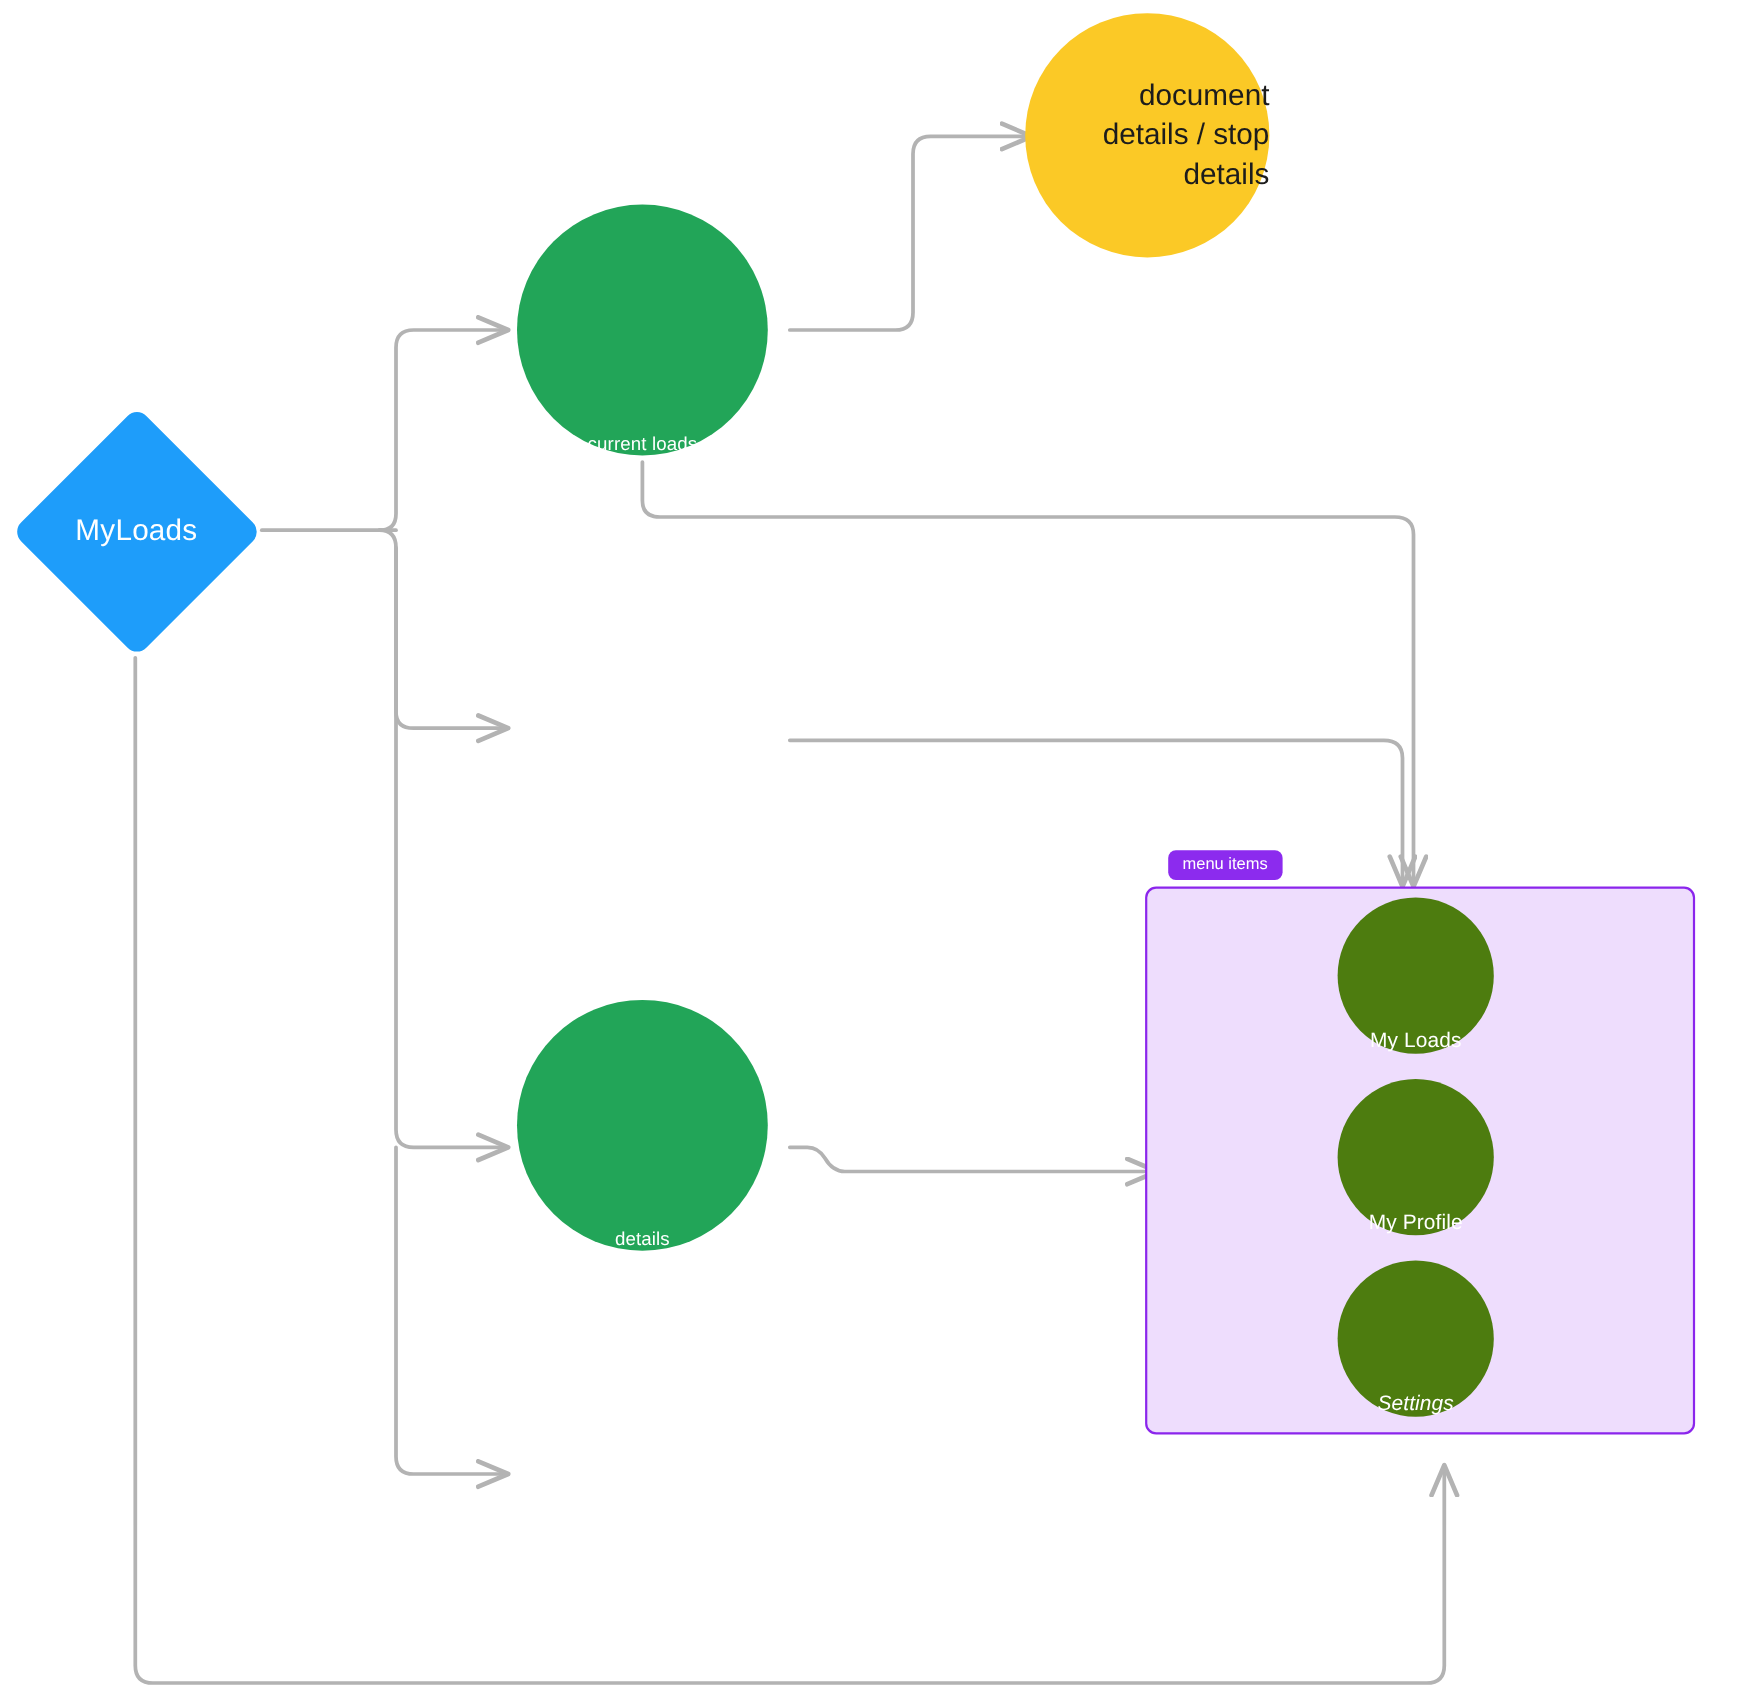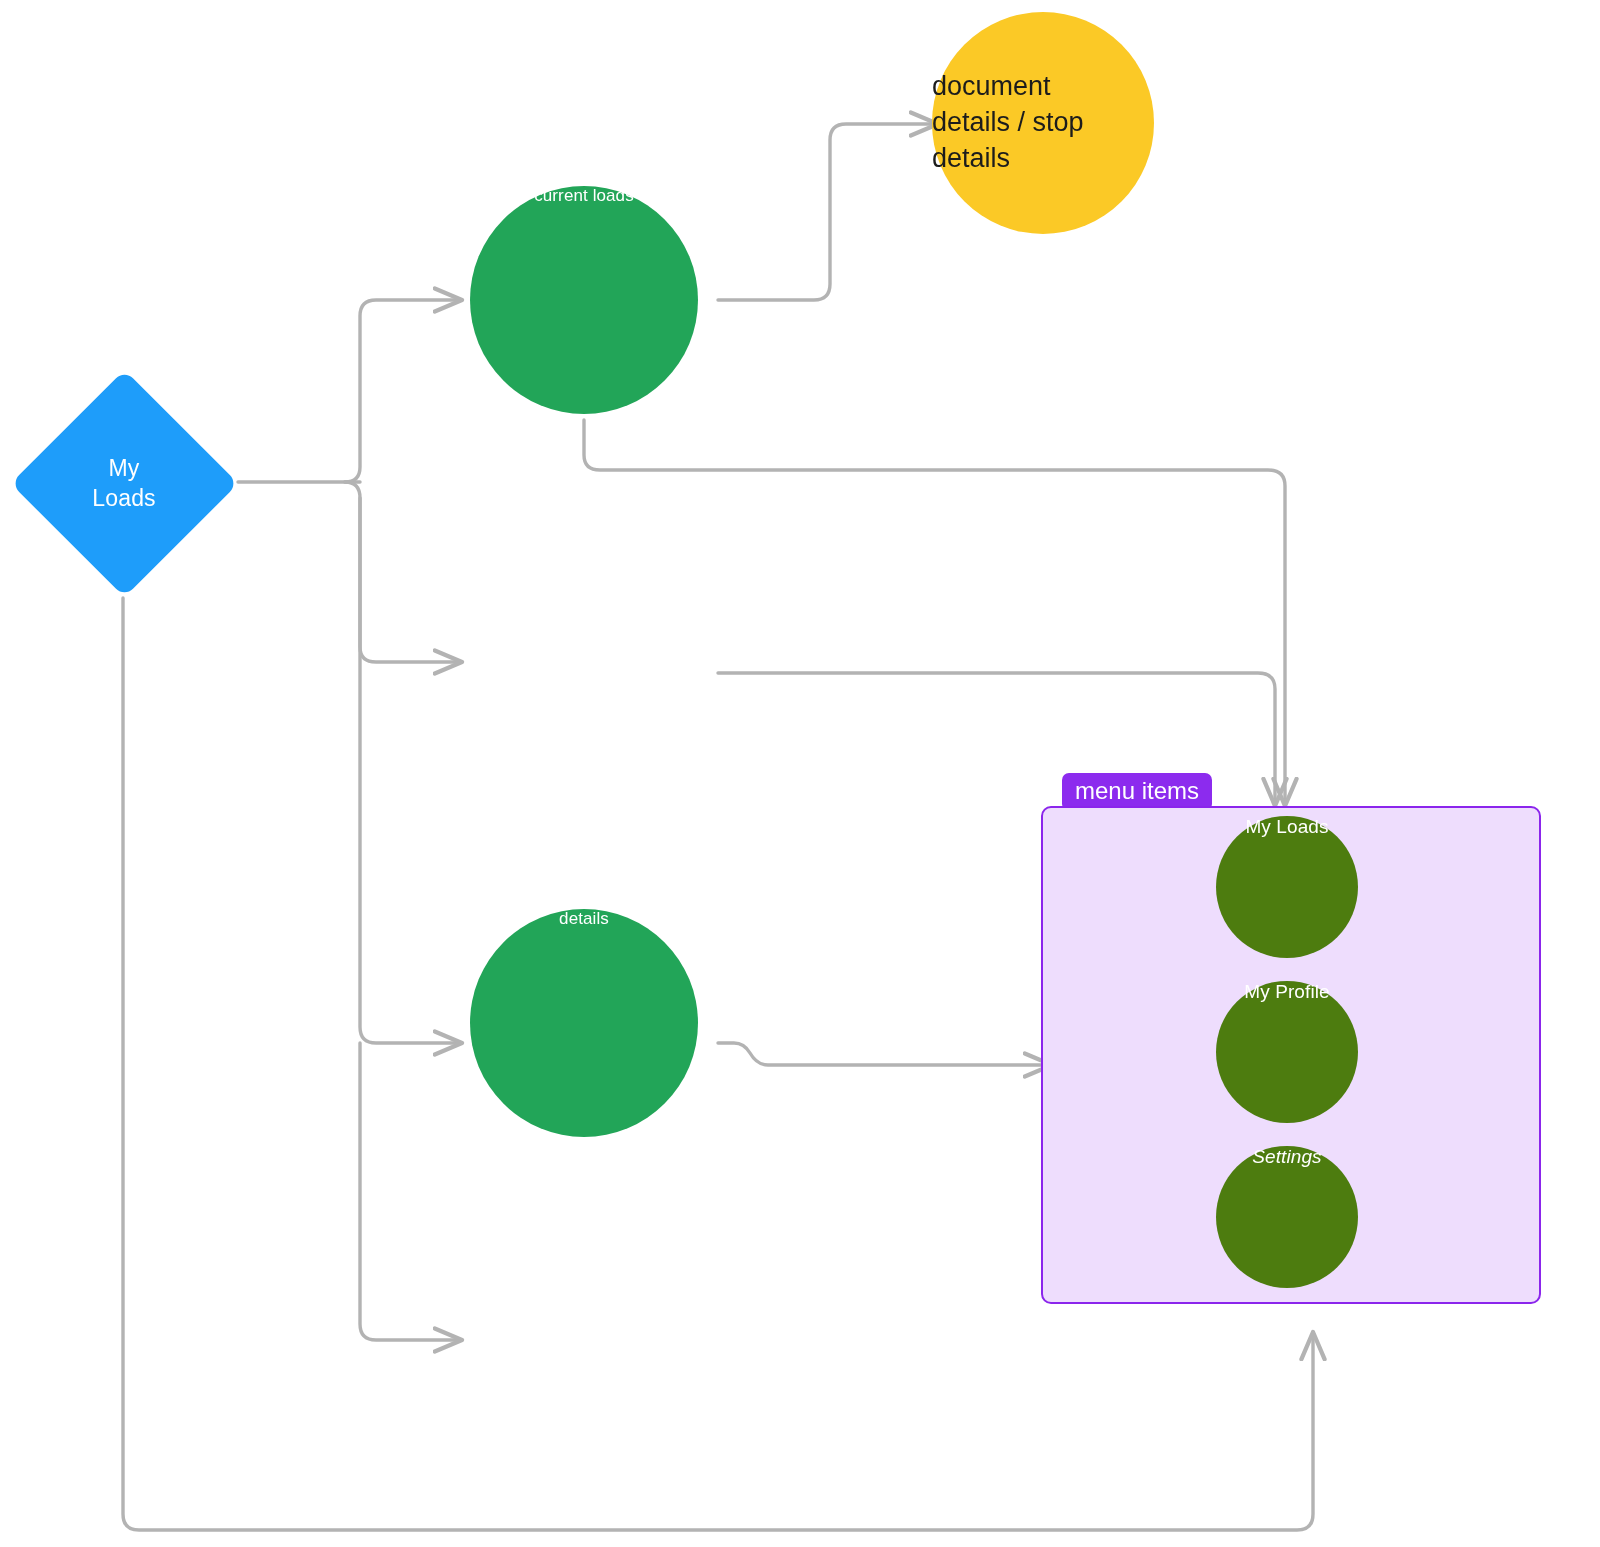--- a/index.html
+++ b/index.html
@@ -21,21 +21,21 @@
   #edges {
     position: absolute;
     left: 0;
     top: 0;
     width: 1600px;
     height: 1547px;
   }
   .node {
     position: absolute;
     display: flex;
-    align-items: flex-start;
+    align-items: flex-end;
     justify-content: center;
     text-align: center;
     box-sizing: border-box;
   }
   
   .diamond-wrap {
     position: absolute;
     left: 11px;
     top: 368px;
     width: 226px;
@@ -53,25 +53,25 @@
     border-radius: 12px;
     transform: rotate(45deg);
   }
   .diamond-label {
     position: absolute;
     left: 0;
     top: 0;
     width: 226px;
     height: 230px;
     display: flex;
-    flex-direction: column;
+    flex-direction: row;
     align-items: center;
     justify-content: center;
     color: #ffffff;
-    font-size: 23px;
+    font-size: 27px;
     line-height: 1.32;
     letter-spacing: 0.2px;
   }
   
   .circle-green {
     border-radius: 50%;
     background: #22a558;
     color: #ffffff;
     font-size: 17px;
     letter-spacing: 0.1px;
@@ -90,21 +90,21 @@
     position: absolute;
     background: #eeddfd;
     border: 2px solid #8b25ec;
     border-radius: 10px;
     box-sizing: border-box;
   }
   .group-badge {
     position: absolute;
     background: #8c2bee;
     color: #ffffff;
-    font-size: 24px;
+    font-size: 15px;
     padding: 4px 13px 5px 13px;
     border-radius: 7px;
     white-space: nowrap;
     line-height: 1.2;
   }
   .circle-purple {
     border-radius: 50%;
     background: #4d7c0f;
     color: #ffffff;
     font-size: 19px;

